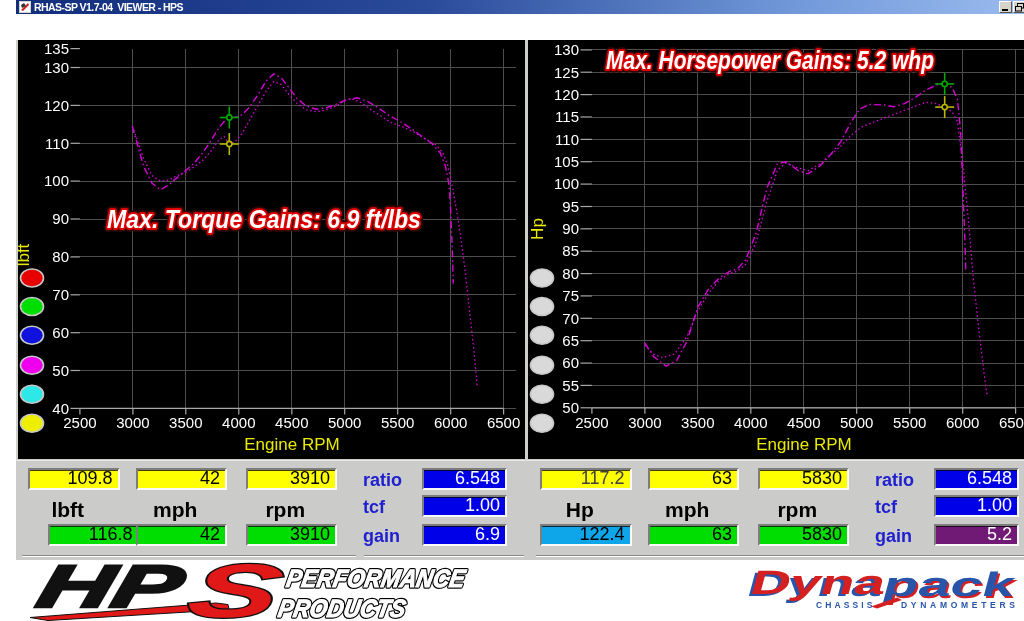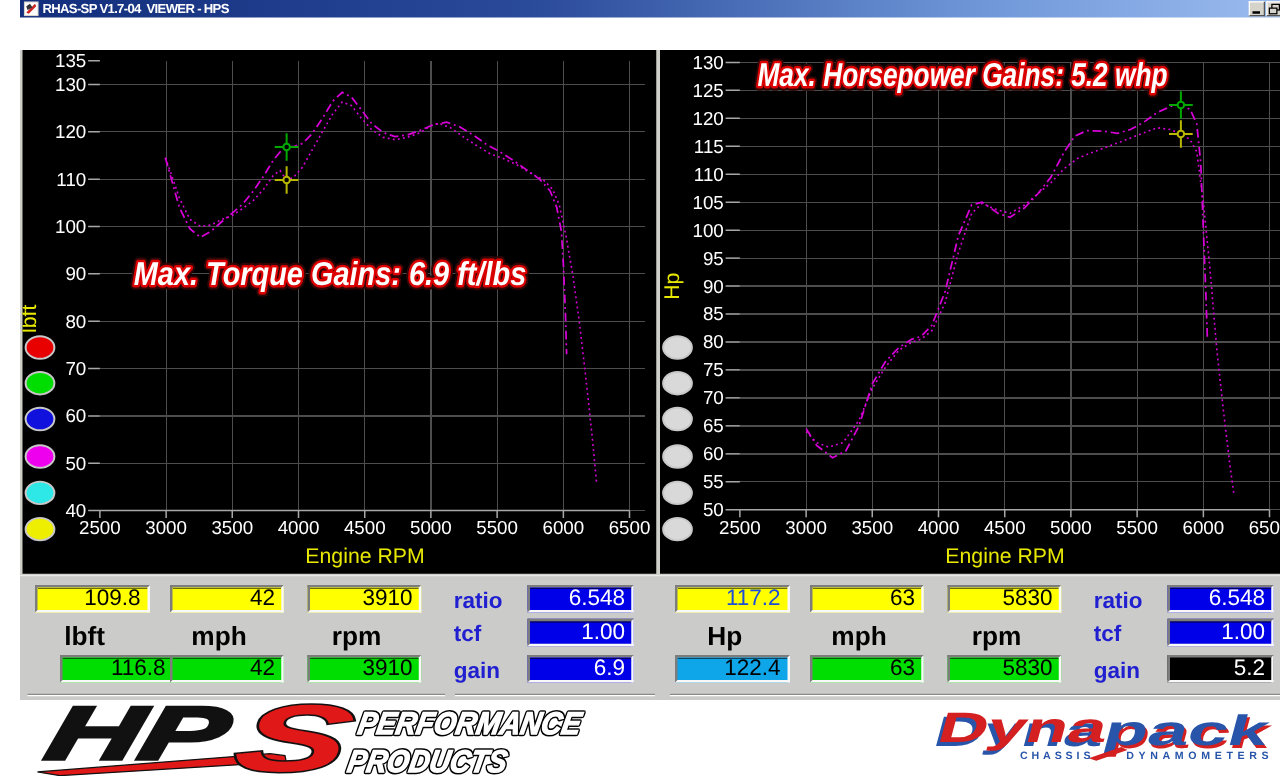--- a/index.html
+++ b/index.html
@@ -254,35 +254,35 @@
 <div class="cell" style="left:229.5px;top:524px;width:91.5px;height:21.5px;background:#00dd00;"><span style="color:#000">3910</span></div>
 <div class="rowlab" style="left:6px;top:498px;width:91.5px;">lbft</div>
 <div class="rowlab" style="left:113.5px;top:498px;width:91.5px;">mph</div>
 <div class="rowlab" style="left:223.5px;top:498px;width:91.5px;">rpm</div>
 <div class="bluelab" style="left:347px;top:470px;">ratio</div>
 <div class="cell" style="left:405.5px;top:468px;width:85.5px;height:21.5px;background:#0000e8;"><span style="color:#fff">6.548</span></div>
 <div class="bluelab" style="left:347px;top:497px;">tcf</div>
 <div class="cell" style="left:405.5px;top:495px;width:85.5px;height:21.5px;background:#0000e8;"><span style="color:#fff">1.00</span></div>
 <div class="bluelab" style="left:347px;top:526px;">gain</div>
 <div class="cell" style="left:405.5px;top:524px;width:85.5px;height:21.5px;background:#0000e8;"><span style="color:#fff">6.9</span></div>
-<div class="cell" style="left:524px;top:468px;width:91.5px;height:21.5px;background:#ffff00;"><span style="color:#1d4ed8">117.2</span></div>
+<div class="cell" style="left:524px;top:468px;width:91.5px;height:21.5px;background:#ffff00;"><span style="color:#404040">117.2</span></div>
 <div class="cell" style="left:631.5px;top:468px;width:91.5px;height:21.5px;background:#ffff00;"><span style="color:#000">63</span></div>
 <div class="cell" style="left:741.5px;top:468px;width:91.5px;height:21.5px;background:#ffff00;"><span style="color:#000">5830</span></div>
 <div class="cell" style="left:524px;top:524px;width:91.5px;height:21.5px;background:#0ea5e9;"><span style="color:#000">122.4</span></div>
 <div class="cell" style="left:631.5px;top:524px;width:91.5px;height:21.5px;background:#00dd00;"><span style="color:#000">63</span></div>
 <div class="cell" style="left:741.5px;top:524px;width:91.5px;height:21.5px;background:#00dd00;"><span style="color:#000">5830</span></div>
 <div class="rowlab" style="left:518px;top:498px;width:91.5px;">Hp</div>
 <div class="rowlab" style="left:625.5px;top:498px;width:91.5px;">mph</div>
 <div class="rowlab" style="left:735.5px;top:498px;width:91.5px;">rpm</div>
 <div class="bluelab" style="left:859px;top:470px;">ratio</div>
 <div class="cell" style="left:917.5px;top:468px;width:85.5px;height:21.5px;background:#0000e8;"><span style="color:#fff">6.548</span></div>
 <div class="bluelab" style="left:859px;top:497px;">tcf</div>
 <div class="cell" style="left:917.5px;top:495px;width:85.5px;height:21.5px;background:#0000e8;"><span style="color:#fff">1.00</span></div>
 <div class="bluelab" style="left:859px;top:526px;">gain</div>
-<div class="cell" style="left:917.5px;top:524px;width:85.5px;height:21.5px;background:#000000;"><span style="color:#fff">5.2</span></div>
+<div class="cell" style="left:917.5px;top:524px;width:85.5px;height:21.5px;background:#701a75;"><span style="color:#fff">5.2</span></div>
   <div class="abs" id="statusbar">
     <div class="groove" style="left:6px;width:334px"></div>
     <div class="groove" style="left:348px;width:160px"></div>
     <div class="groove" style="left:520px;width:498px"></div>
   </div>
   <div class="abs" id="logos">
     <svg class="abs" style="left:0;top:0" width="520" height="61" viewBox="0 0 520 61">
 
       <g font-family="Liberation Sans, sans-serif" font-weight="bold" font-style="italic">
         <path d="M14 57.5 L200 43 L212 44.5 L213 49.5 L32 60.5 Z" fill="#e01818" stroke="#111" stroke-width="1"></path>

